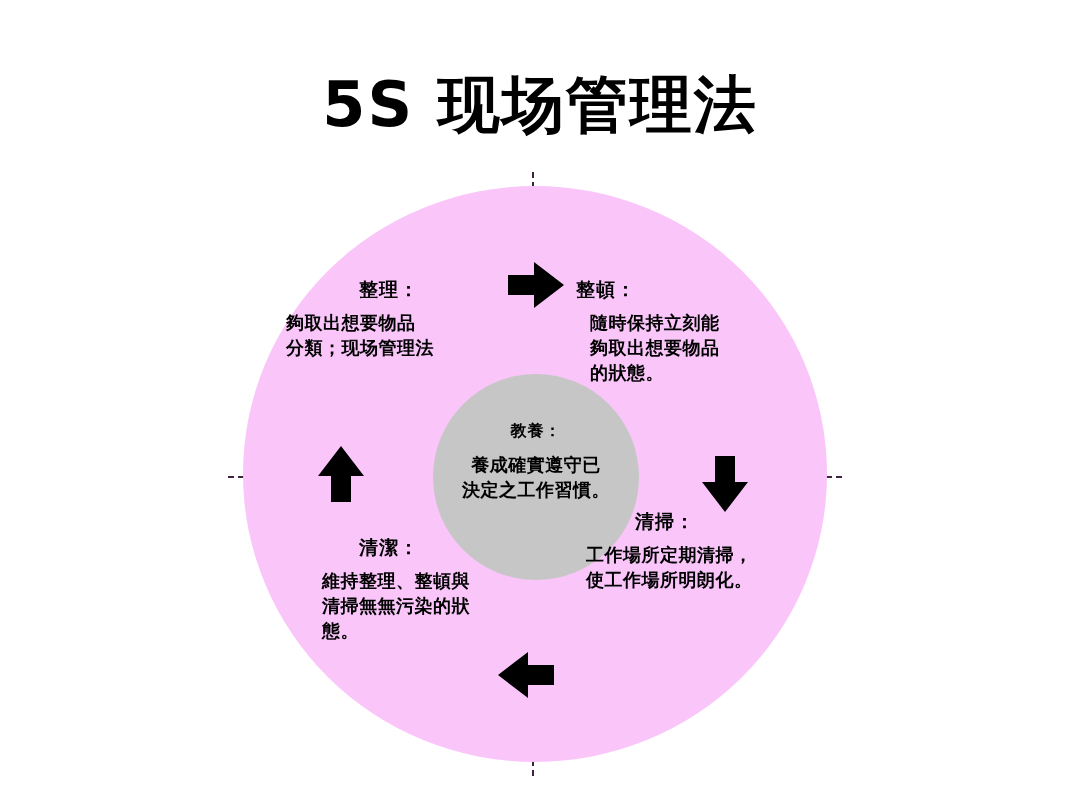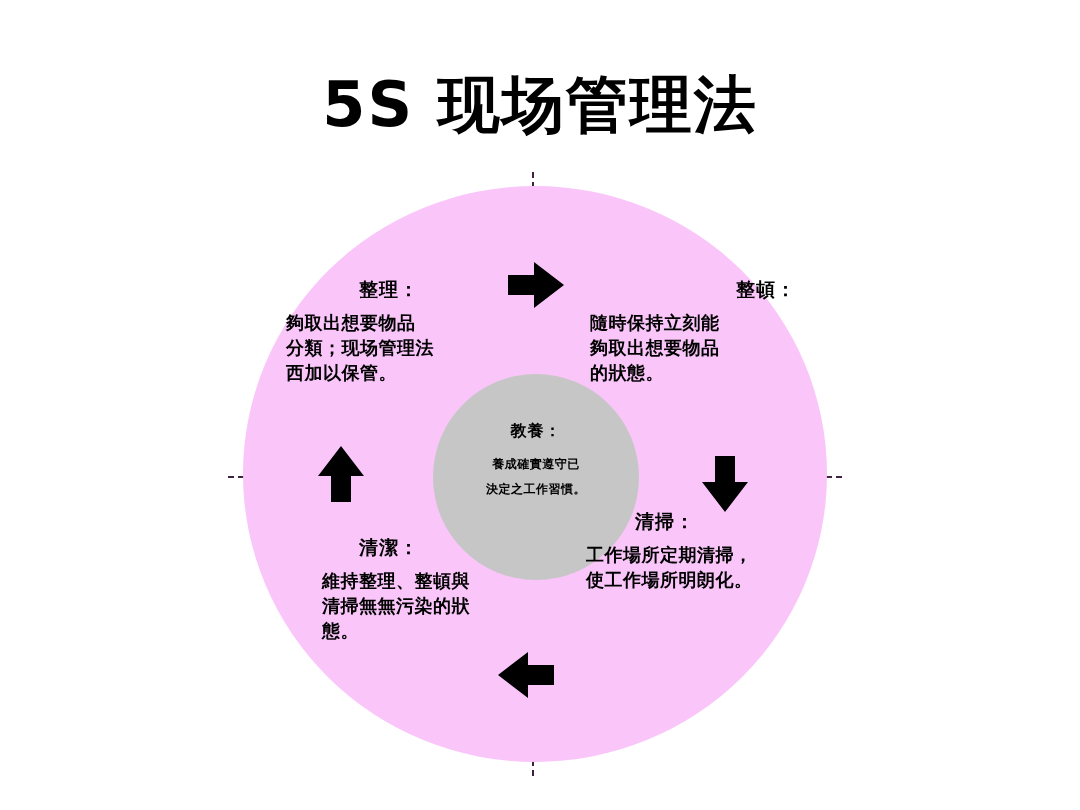--- a/index.html
+++ b/index.html
@@ -108,21 +108,21 @@
     font-weight: 700;
     letter-spacing: 0.5px;
     text-align: left;
   }
 
   .quad-tl { left: 272px; top: 276px; }
   .quad-tl .heading { text-align: center; padding-right: 16px; }
   .quad-tl .body { padding-left: 14px; }
 
   .quad-tr { left: 576px; top: 276px; }
-  .quad-tr .heading { text-align: right; padding-right: 30px; }
+  .quad-tr .heading { text-align: left; padding-right: 30px; }
   .quad-tr .body { padding-left: 14px; }
 
   .quad-bl { left: 272px; top: 534px; }
   .quad-bl .heading { text-align: center; padding-right: 16px; }
   .quad-bl .body { padding-left: 50px; }
 
   .quad-br { left: 560px; top: 508px; }
   .quad-br .heading { text-align: center; padding-right: 40px; }
   .quad-br .body { padding-left: 26px; }
 
@@ -136,21 +136,21 @@
   }
   .center-text .heading {
     font-size: 16px;
     line-height: 26px;
     font-weight: 700;
     letter-spacing: 1px;
     margin-bottom: 8px;
     white-space: nowrap;
   }
   .center-text .body {
-    font-size: 12px;
+    font-size: 18px;
     line-height: 25px;
     font-weight: 700;
     letter-spacing: 0.5px;
     text-align: center;
   }
 
   
   .arrow { position: absolute; }
   .arrow svg { display: block; }
 
@@ -172,21 +172,20 @@
     <div class="axis-h"></div>
 
     <div class="outer-circle"></div>
     <div class="inner-circle"></div>
 
     <div class="quad quad-tl">
       <div class="heading">整理：</div>
       <div class="body">
         <div>夠取出想要物品</div>
         <div>分類；现场管理法</div>
-        <div>西加以保管。</div>
       </div>
     </div>
 
     <div class="quad quad-tr">
       <div class="heading">整頓：</div>
       <div class="body">
         <div>隨時保持立刻能</div>
         <div>夠取出想要物品</div>
         <div>的狀態。</div>
       </div>

